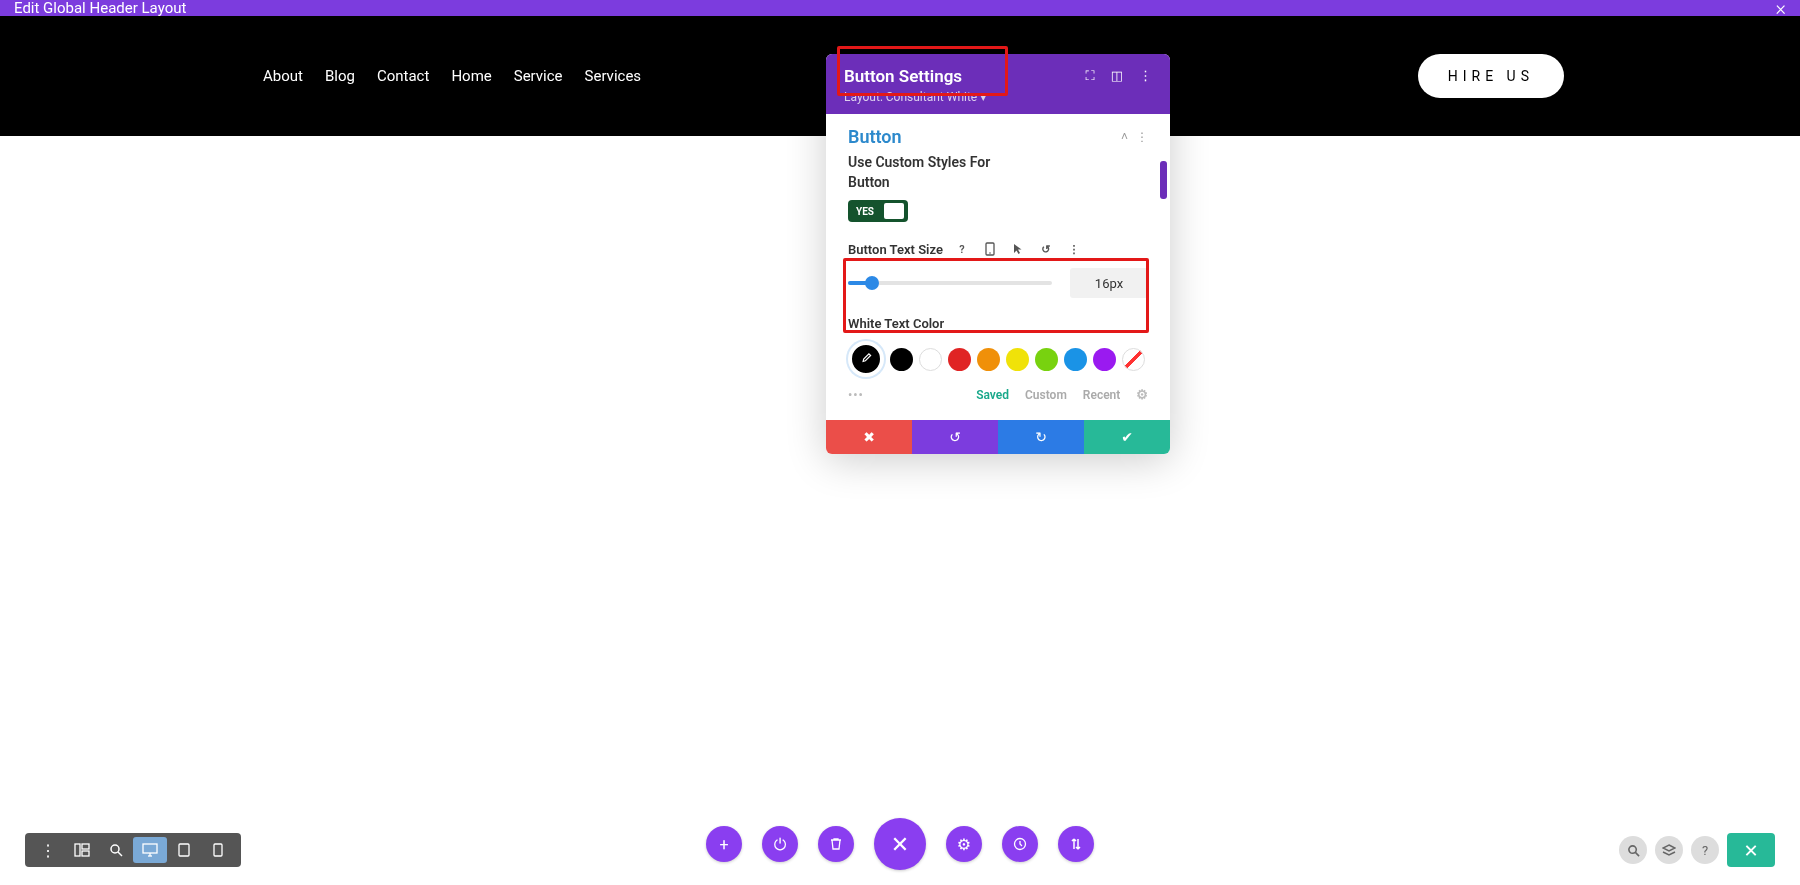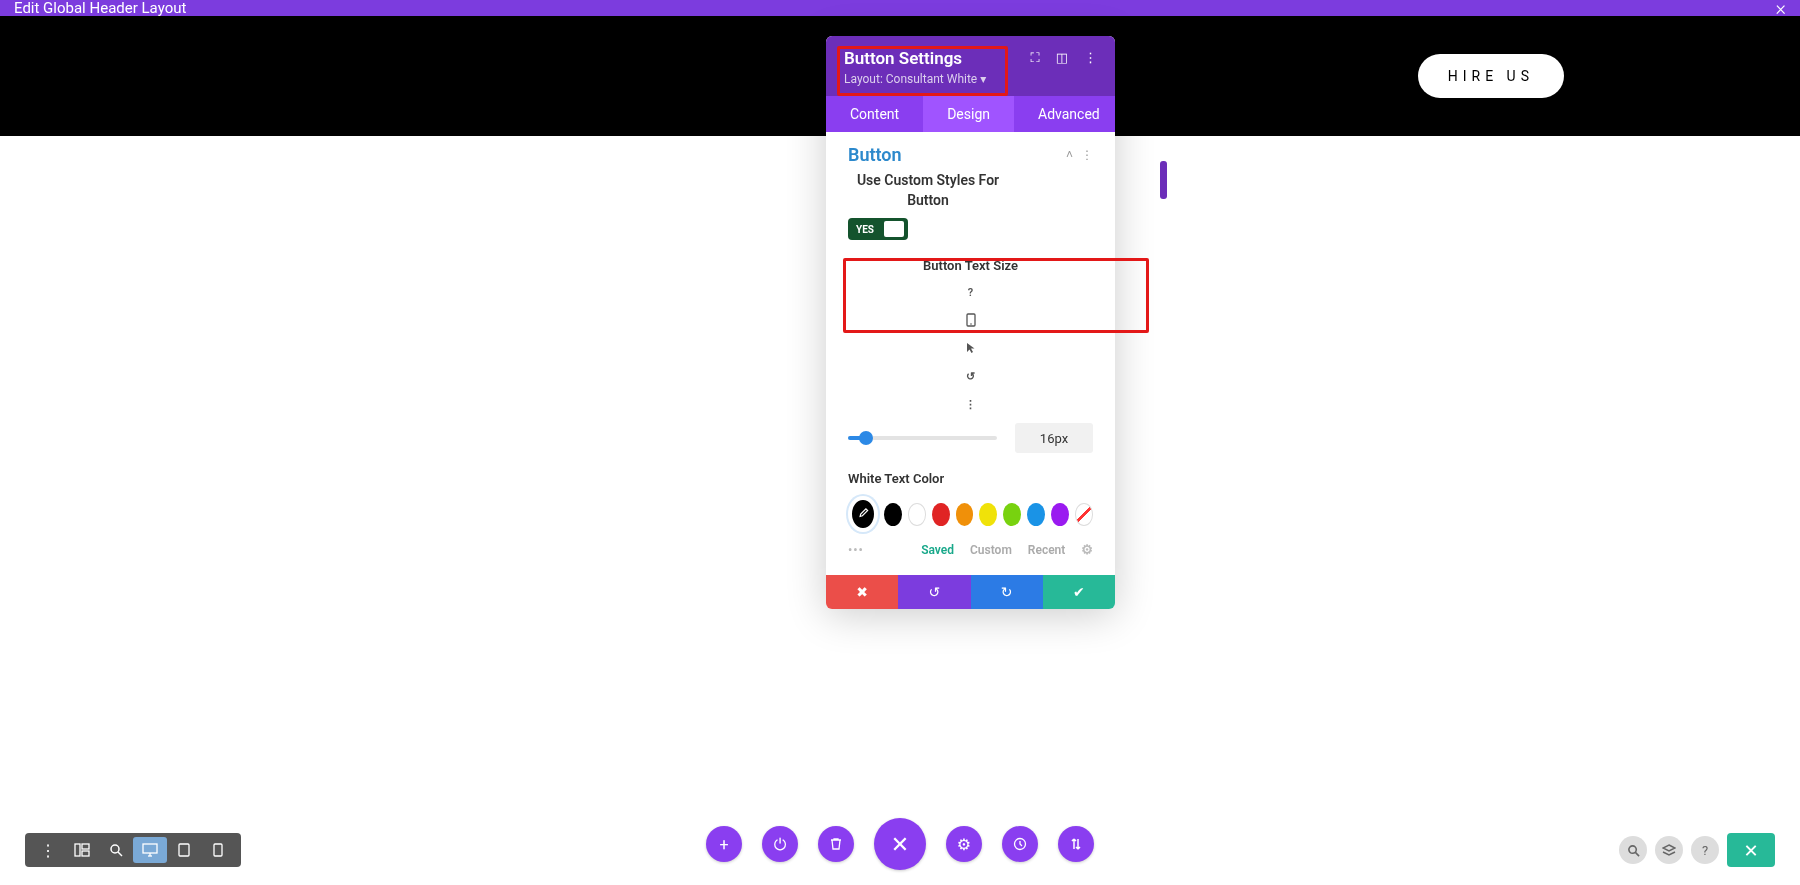--- a/index.html
+++ b/index.html
@@ -9,21 +9,21 @@
 .topbar { height:16px; background:#7c3cde; display:flex; align-items:center; justify-content:space-between; padding:0 14px; color:#fff; font-size:15px; }
 .topbar .close-x { font-size:20px; cursor:pointer; font-weight:300; }
 
 
 .header { height:120px; background:#000; display:flex; align-items:center; }
 .nav { margin-left:263px; display:flex; gap:22px; }
 .nav span { color:#fff; font-size:15px; cursor:pointer; }
 .hire-btn { margin-left:auto; margin-right:236px; background:#fff; color:#000; border-radius:999px; padding:14px 30px; font-size:14px; font-weight:400; letter-spacing:5px; cursor:pointer; }
 
 
-.panel { position:absolute; left:826px; top:36px; width:289px; background:#fff; border-radius:6px; box-shadow:0 6px 40px rgba(0,0,0,.2); overflow:visible; }
+.panel { position:absolute; left:826px; top:54px; width:344px; background:#fff; border-radius:6px; box-shadow:0 6px 40px rgba(0,0,0,.2); overflow:visible; }
 .panel-head { background:#6c2eb9; padding:12px 18px 10px; border-radius:6px 6px 0 0; display:flex; align-items:flex-start; justify-content:space-between; }
 .panel-head .titles { display:flex; flex-direction:column; }
 .panel-head .title { color:#fff; font-size:17px; font-weight:600; }
 .panel-head .preset { color:#dccfed; font-size:12px; margin-top:4px; }
 .panel-head .icons { display:flex; gap:16px; color:#fff; font-size:13px; padding-top:2px; }
 .head-highlight { border:3px solid #e31818; position:absolute; left:837px; top:46px; width:171px; height:50px; border-radius:2px; pointer-events:none; }
 
 .tabs { display:flex; background:#8a3ef0; }
 .tabs div { flex:0 0 auto; padding:10px 24px; color:#fff; font-size:14px; cursor:pointer; }
 .tabs .active { background:#a054ff; }
@@ -32,21 +32,21 @@
 .section .sec-title { color:#2c89cc; font-size:18px; font-weight:600; }
 .section .sec-ctl { display:flex; gap:8px; color:#999; font-size:12px; }
 
 .body { padding:0 22px 10px; }
 .lbl { font-size:14px; color:#333; font-weight:600; line-height:1.4; }
 .toggle { margin-top:8px; display:inline-flex; align-items:center; background:#14532d; border-radius:4px; padding:3px 4px; cursor:pointer; }
 .toggle .yes { color:#fff; font-size:10px; font-weight:700; padding:0 4px; }
 .toggle .knob { width:20px; height:16px; background:#fff; border-radius:2px; margin-left:6px; }
 
 .size-row { margin-top:18px; }
-.size-head { display:flex; align-items:center; gap:10px; font-size:13px; color:#333; font-weight:600;flex-direction:column; }
+.size-head { display:flex; align-items:center; gap:10px; font-size:13px; color:#333; font-weight:600; }
 .size-head .mini { width:18px; height:18px; display:flex; align-items:center; justify-content:center; font-size:11px; color:#555; cursor:pointer; }
 .slider-row { margin-top:10px; display:flex; align-items:center; gap:18px; }
 .slider { position:relative; flex:1; height:4px; background:#e3e3e3; border-radius:2px; }
 .slider .fill { position:absolute; left:0; height:4px; background:#2c89e6; width:12%; border-radius:2px; }
 .slider .handle { position:absolute; left:12%; top:50%; width:14px; height:14px; background:#2c89e6; border-radius:50%; transform:translate(-50%,-50%); cursor:pointer; }
 .size-val { width:78px; height:30px; background:#f1f1f1; border:none; text-align:center; font-size:13px; color:#333; border-radius:3px; }
 .size-highlight { position:absolute; left:843px; top:258px; width:306px; height:75px; border:3px solid #e31818; border-radius:2px; pointer-events:none; }
 
 .color-lbl { margin-top:18px; font-size:13px; font-weight:600; color:#333; }
 .swatches { margin-top:10px; display:flex; gap:6px; align-items:center; }
@@ -85,51 +85,54 @@
 </style>
 </head>
 <body>
 
 <div class="topbar">
   <span>Edit Global Header Layout</span>
   <span class="close-x">×</span>
 </div>
 
 <div class="header">
+  <div class="nav">
+    <span>About</span>
+    <span>Blog</span>
+    <span>Contact</span>
+    <span>Home</span>
+    <span>Service</span>
+    <span>Services</span>
+  </div>
   <div class="hire-btn">HIRE US</div>
 </div>
 
 <div class="panel">
   <div class="panel-head">
     <div class="titles">
       <span class="title">Button Settings</span>
       <span class="preset">Layout: Consultant White ▾</span>
     </div>
     <div class="icons">
       <span>⛶</span>
       <span>◫</span>
       <span>⋮</span>
     </div>
   </div>
-  <div class="tabs">
-    <div>Content</div>
-    <div class="active">Design</div>
-    <div>Advanced</div>
-  </div>
 
   <div class="section">
     <span class="sec-title">Button</span>
     <div class="sec-ctl">
       <span>˄</span>
       <span>⋮</span>
     </div>
   </div>
 
   <div class="body">
-    <div class="lbl" style="max-width:160px;text-align:center;">Use Custom Styles For Button</div>
+    <div class="lbl" style="max-width:160px;">Use Custom Styles For Button</div>
     <div class="toggle">
       <span class="yes">YES</span>
       <span class="knob"></span>
     </div>
 
     <div class="size-row">
       <div class="size-head">
         <span>Button Text Size</span>
         <span class="mini">?</span>
         <span class="mini">

